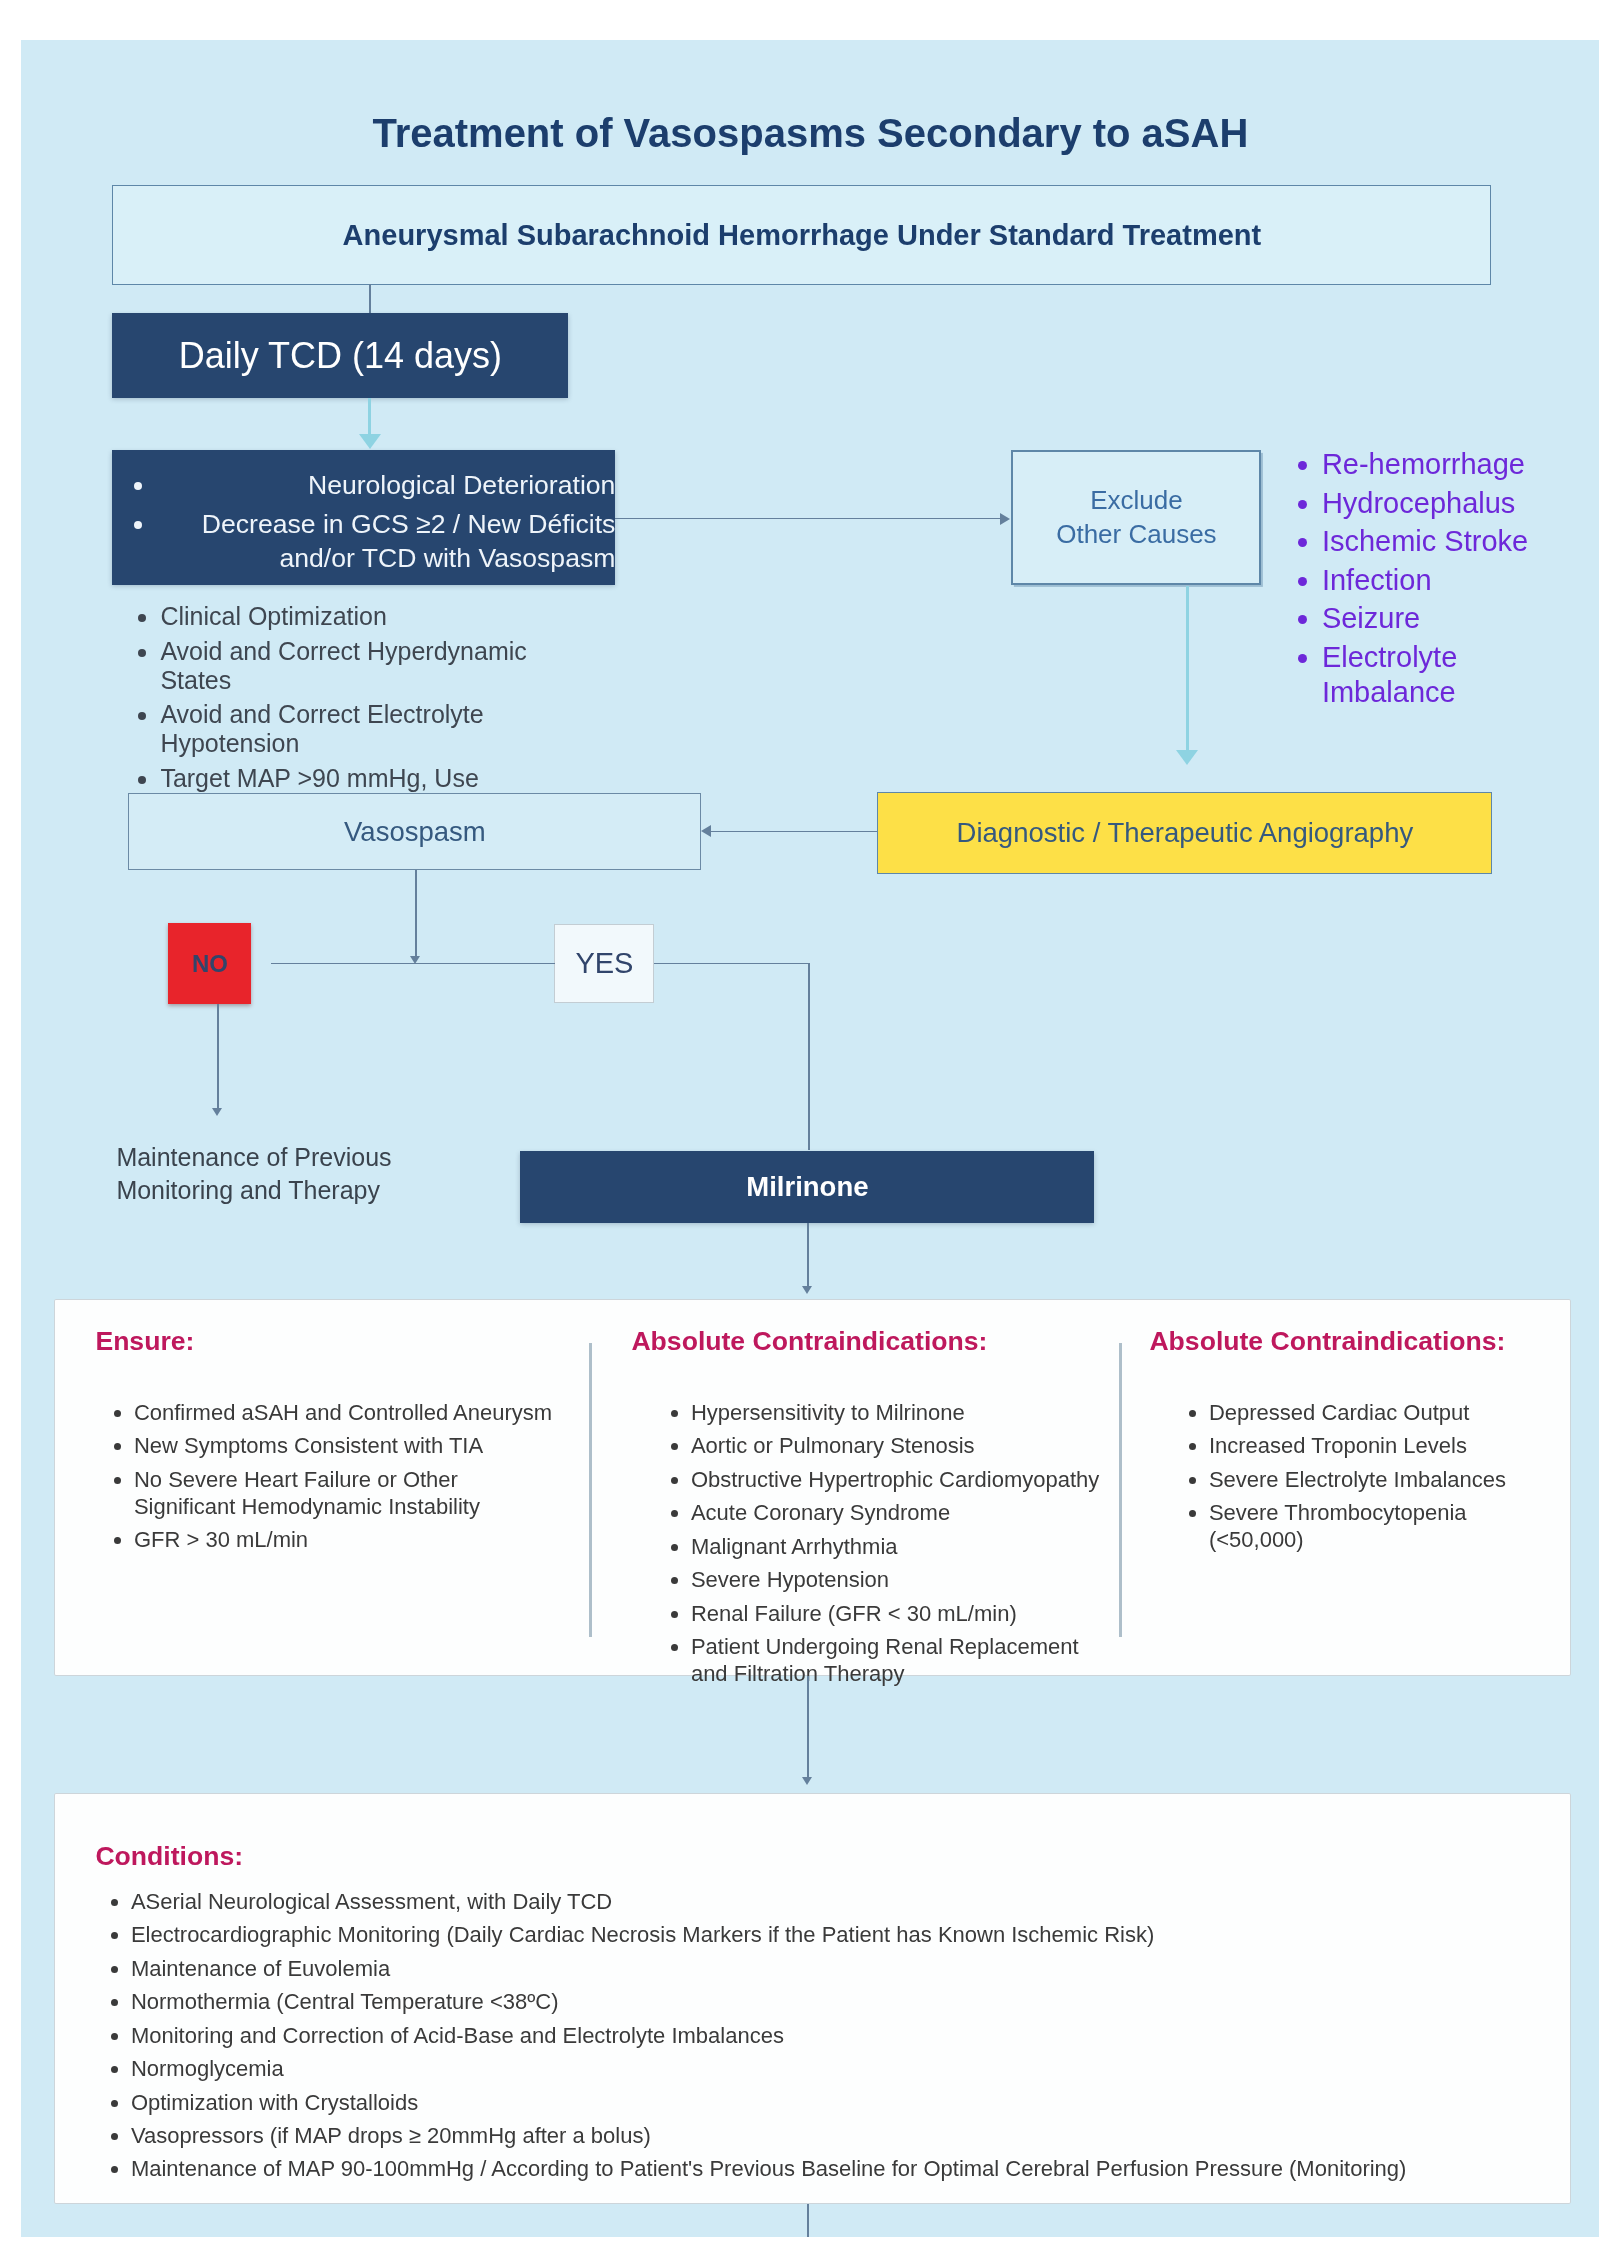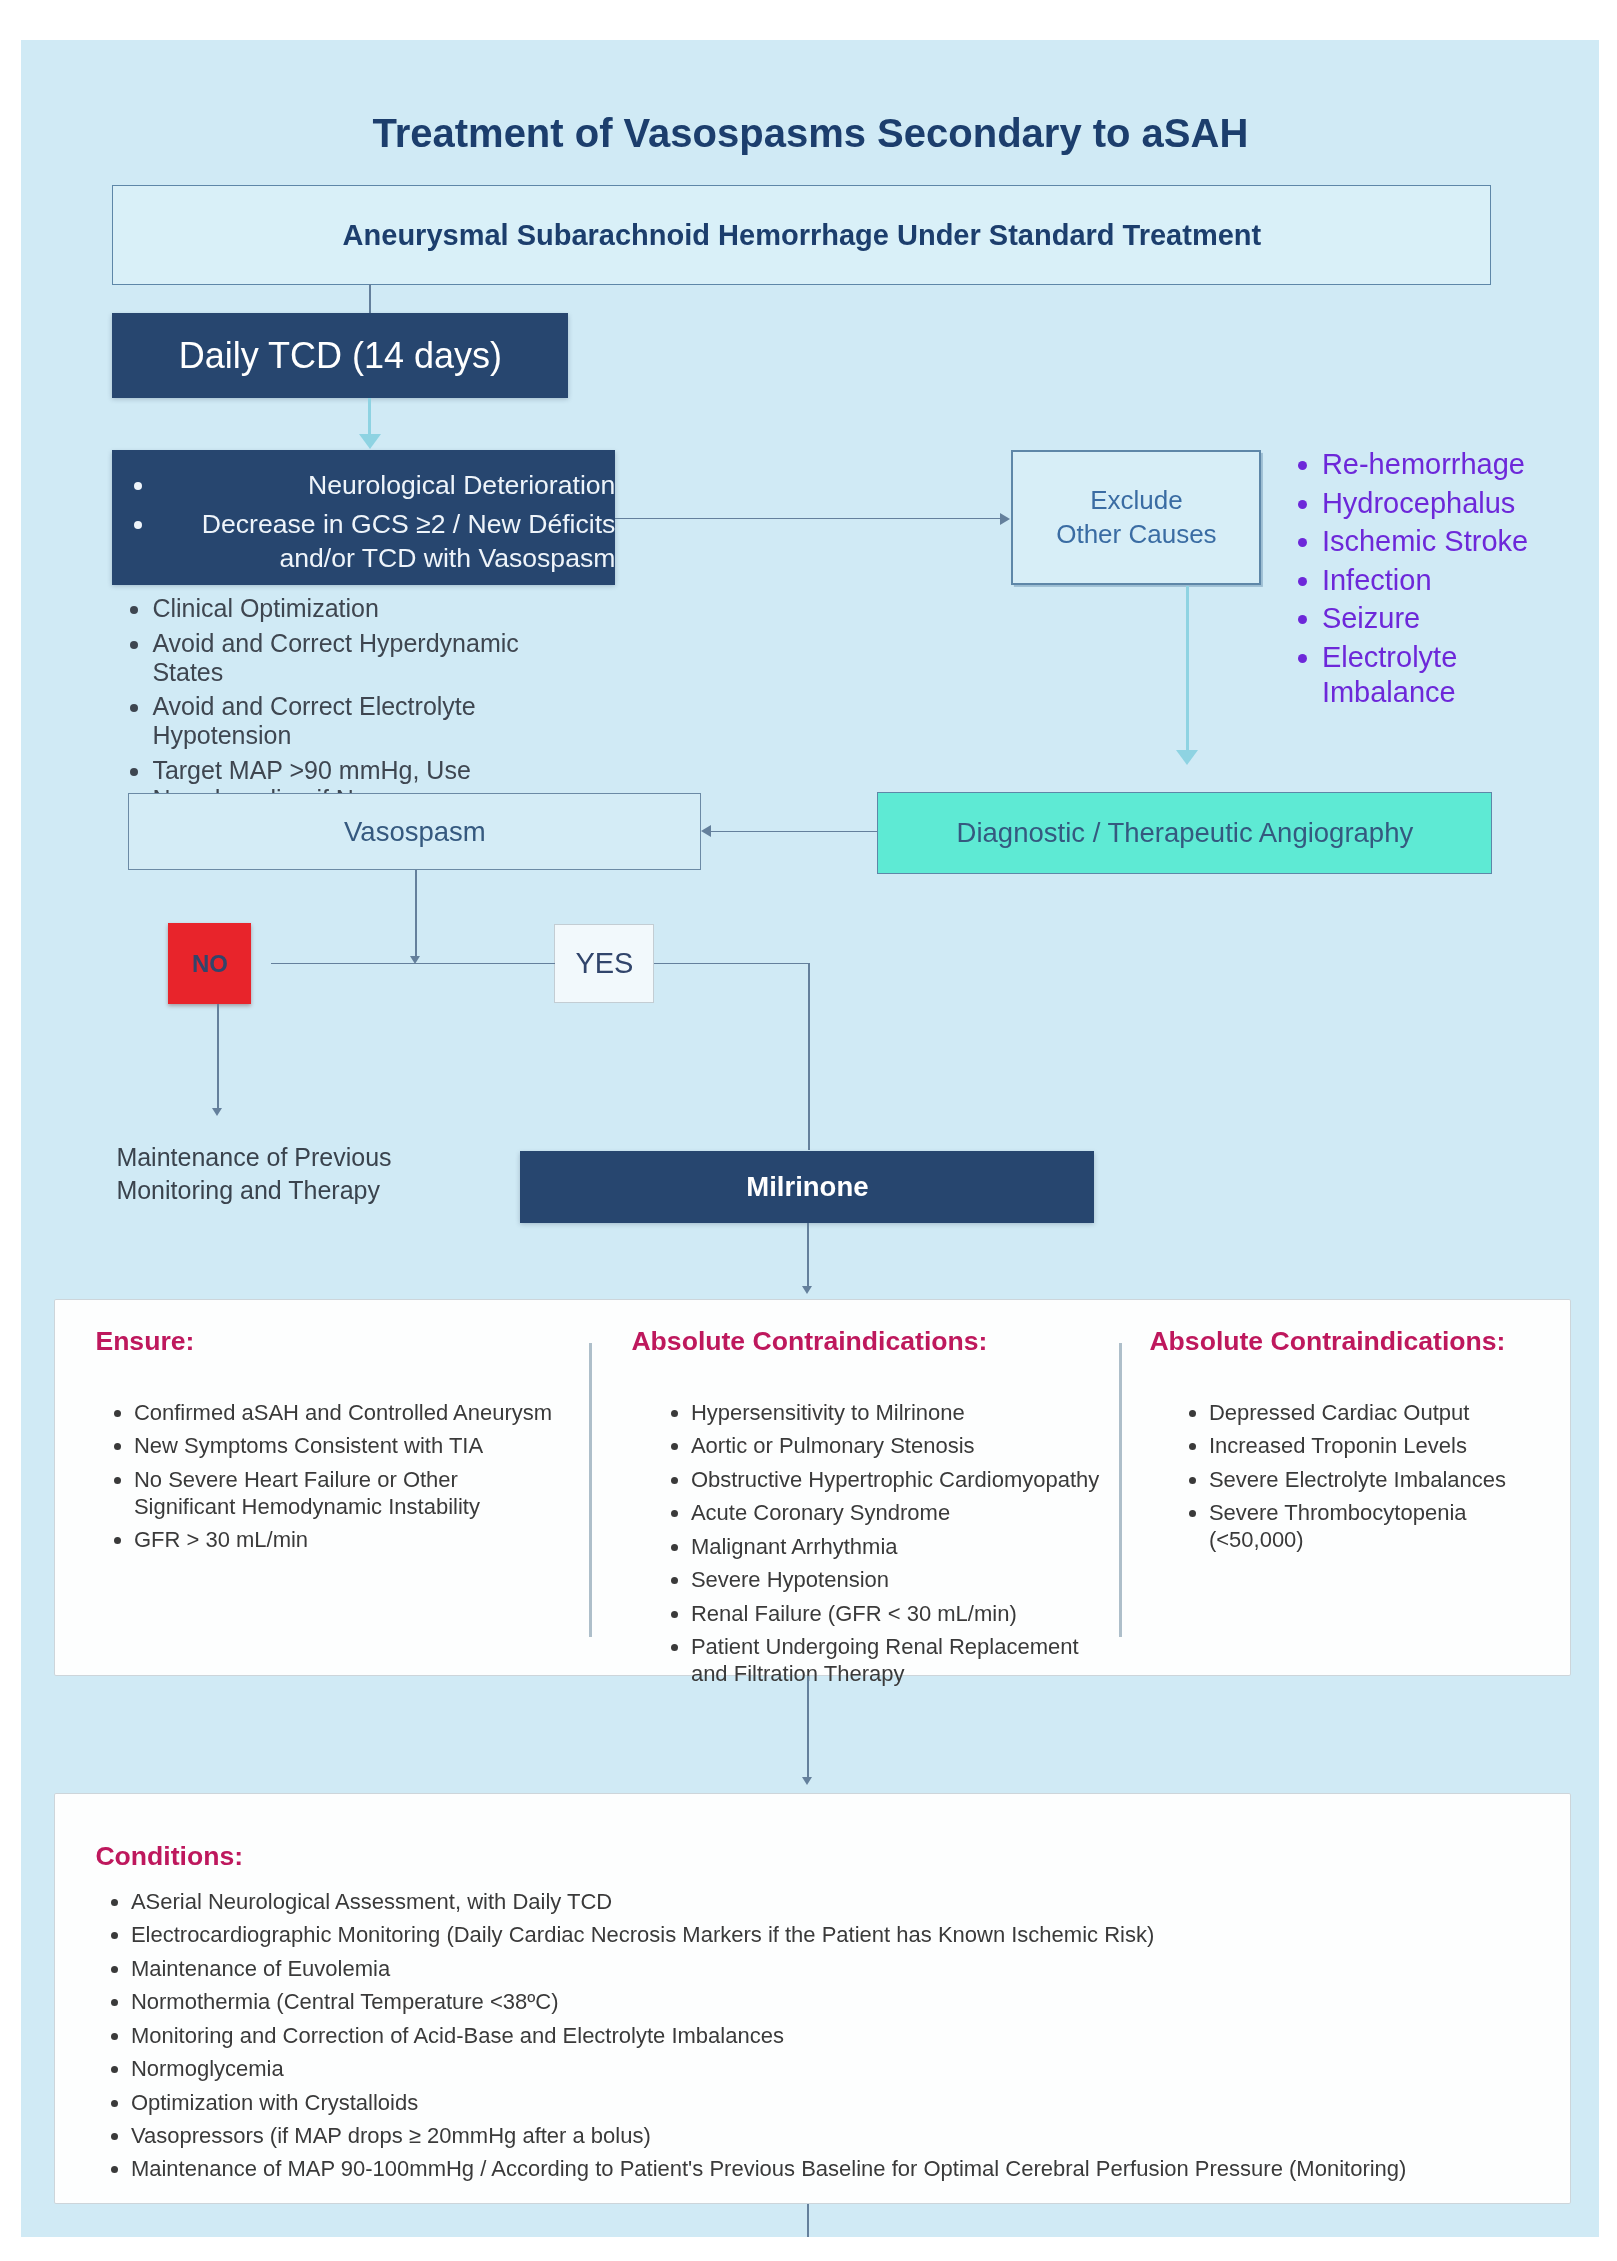--- a/index.html
+++ b/index.html
@@ -24,32 +24,32 @@
   .box-navy{
     background:#27466f;box-sizing:border-box;color:#ffffff;
     box-shadow:0 2.4px 4.7px rgba(20,40,70,.25);
   }
   .box-standard{left:91px;top:145px;width:1379px;height:100px;font-size:29px;font-weight:bold;color:#1c3e6d;}
   .box-daily{left:91px;top:273px;width:456px;height:85px;font-size:36px;font-weight:500;}
   .box-det{left:91px;top:410px;width:503px;height:135px;}
   .box-det ul{margin:18px 0 0 0;padding:0 0 0 45px;list-style:disc;text-align:right;}
   .box-det li{font-size:26.6px;line-height:1.28;color:#eef4fa;margin-bottom:4.7px;}
   .list-opt{left:102px;top:554px;width:418px;}
-  .list-opt ul{margin:0;padding:0 0 0 29px;list-style:disc;}
+  .list-opt ul{margin:8px;padding:0 0 0 29px;list-style:disc;}
   .list-opt li{font-size:25px;line-height:1.16;color:#3e4650;margin-bottom:5.7px;}
   .box-exclude{
     left:990px;top:410px;width:250px;height:135px;
     background:#d7eef7;border:2.4px solid #5e87a8;box-sizing:border-box;
     box-shadow:2.4px 2.4px 0 -0.5px rgba(94,135,168,.45);
     font-size:26px;color:#3a6ca3;line-height:1.3;
   }
   .list-causes{left:1272px;top:407px;width:256px;}
   .list-causes ul{margin:0;padding:0 0 0 28.5px;list-style:disc;}
   .list-causes li{font-size:29px;line-height:1.2;color:#6d28d9;margin-bottom:3.8px;}
-  .box-angio{left:856px;top:752px;width:615px;height:82px;font-size:27.5px;color:#35597f;background:#5eead4;border:1.9px solid #5e87a8;box-sizing:border-box;}
+  .box-angio{left:856px;top:752px;width:615px;height:82px;font-size:27.5px;color:#35597f;background:#fde047;border:1.9px solid #5e87a8;box-sizing:border-box;}
   .box-vaso{left:107px;top:753px;width:573px;height:77px;font-size:27.5px;color:#35597f;background:#d4ecf6;border:1.4px solid #6b8aa5;box-sizing:border-box;}
   .box-no{left:147px;top:883px;width:83px;height:81px;background:#e8242b;font-size:24px;font-weight:600;color:#31456b;box-shadow:0 2.4px 3.8px rgba(80,20,20,.35);}
   .box-yes{left:533px;top:884px;width:100px;height:79px;background:#f2f9fc;border:1.9px solid #c3cdd3;box-sizing:border-box;font-size:29px;font-weight:500;color:#31456b;}
   .text-maint{left:95px;top:1101px;width:313px;font-size:25px;line-height:1.32;color:#3a434d;}
   .box-mil{left:499px;top:1111px;width:574px;height:72px;font-size:27.5px;font-weight:bold;}
   .panel{
     background:#fdfefe;border:1.4px solid #cdd5da;box-sizing:border-box;
     border-radius:1.9px;
   }
   .panel-ensure{left:33px;top:1259px;width:1517px;height:377px;}

